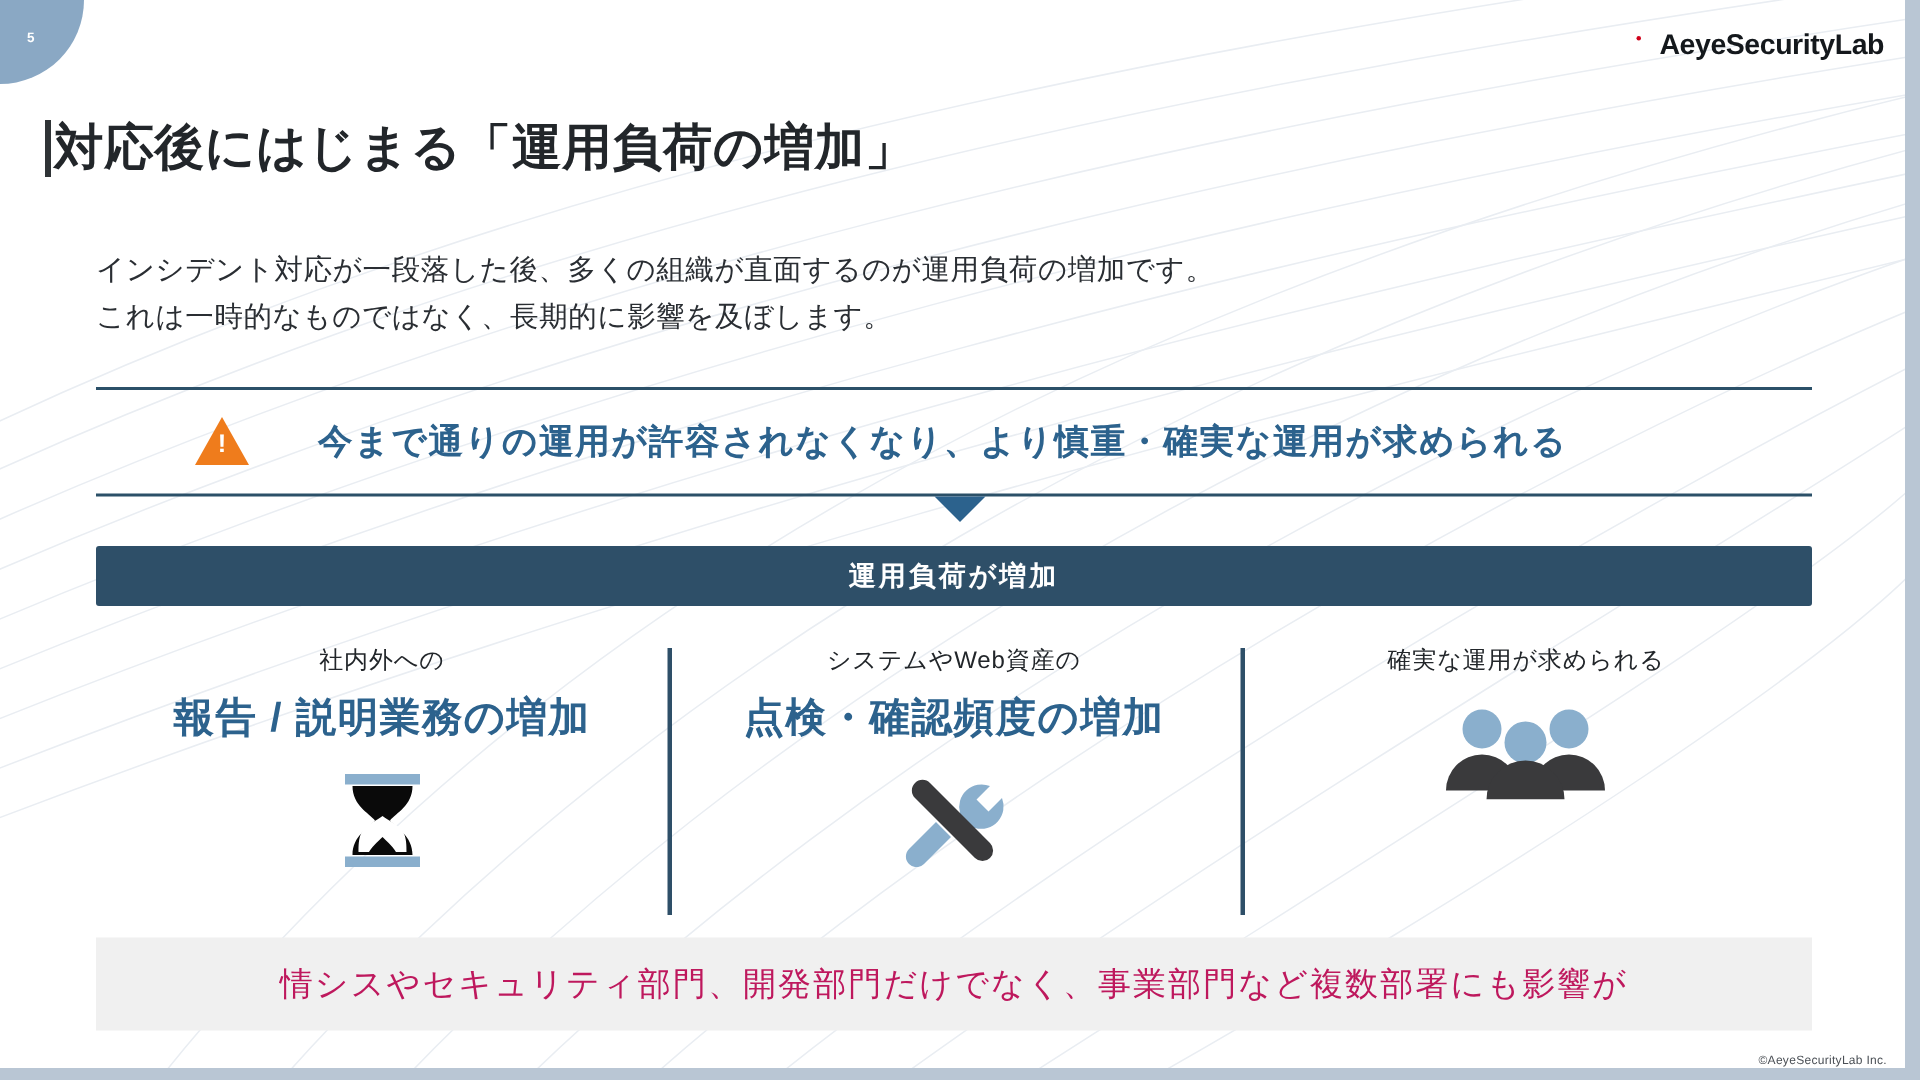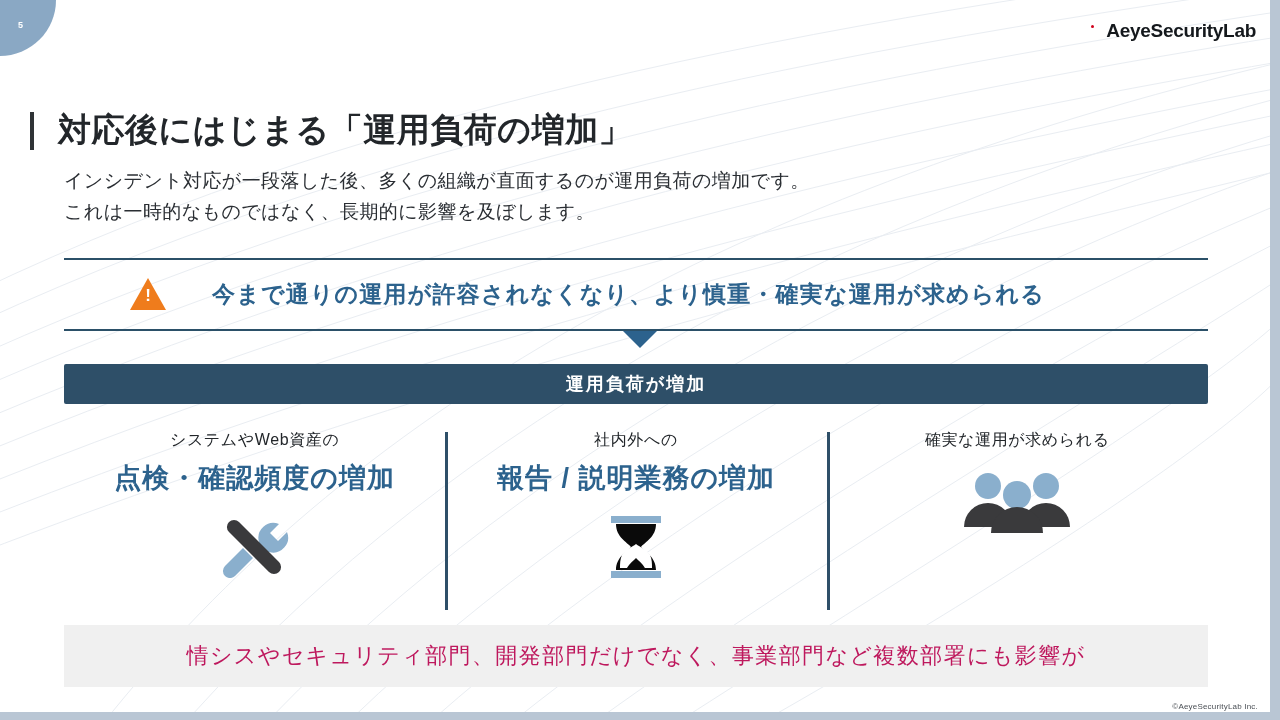--- a/index.html
+++ b/index.html
@@ -61,22 +61,22 @@
   }
   .logo .dot {
     display:inline-block; width:3px; height:3px;
     background:#d0021b; border-radius:50%;
     position:relative; top:-9px; left:-15px;
     margin-right:-3px;
   }
 
   
   .title-row {
-    position:absolute; left:30px; top:108px;
-    display:flex; align-items:center; gap:24px;
+    position:absolute; left:30px; top:76px;
+    display:flex; align-items:center; gap:2px;
     z-index:4;
     text-align:right;
   }
   .title-bar {
     width:4px; height:38px; background:#2f3336;
   }
   .title-text {
     font-size:33px; font-weight:bold; color:#22262a;
     letter-spacing:.5px; white-space:nowrap;
   }
@@ -259,50 +259,50 @@
 
   <div class="down-arrow"></div>
 
   <div class="band">
     <span>運用負荷が増加</span>
   </div>
 
   <div class="cols">
 
     <div class="col">
+      <div class="col-sub">社内外への</div>
+      <div class="col-main">報告 / 説明業務の増加</div>
+      <div class="col-icon">
+        <svg width="58" height="64" viewBox="0 0 58 64">
+          <rect x="4" y="1" width="50" height="7" fill="#8aafcd"></rect>
+          <rect x="4" y="56" width="50" height="7" fill="#8aafcd"></rect>
+          <path d="M9 9 h40 c0 13 -11 18 -15 23 c4 5 15 10 15 23 h-40 c0 -13 11 -18 15 -23 c-4 -5 -15 -10 -15 -23 z" fill="#0a0a0a"></path>
+          <path d="M15 40 c3 -5 10 -8 14 -11 c4 3 11 6 14 11 c2 4 2 9 2 13 h-32 c0 -4 0 -9 2 -13 z" fill="#ffffff"></path>
+          <path d="M29 43 c3 3 8 7 10 12 h-20 c2 -5 7 -9 10 -12 z" fill="#0a0a0a"></path>
+        </svg>
+      </div>
+    </div>
+
+    <div class="col">
       <div class="col-sub">システムやWeb資産の</div>
       <div class="col-main">点検・確認頻度の増加</div>
       <div class="col-icon">
         <svg width="76" height="62" viewBox="0 0 76 62">
           <g fill="#8aafcd">
             <path d="M8 50 L26 32 l10 10 L18 60 a7 7 0 0 1 -10 -10 z"></path>
             <path d="M62 8 a15 15 0 0 0 -20 18 l-6 6 10 10 6 -6 a15 15 0 0 0 18 -20 l-9 9 -8 -8 z"></path>
           </g>
           <g fill="#3a3a3c">
             <path d="M12 6 a7 7 0 0 1 10 0 l34 34 6 6 a7 7 0 0 1 -10 10 l-6 -6 -34 -34 a7 7 0 0 1 0 -10 z"></path>
           </g>
         </svg>
       </div>
     </div>
 
     <div class="col">
-      <div class="col-sub">社内外への</div>
-      <div class="col-main">報告 / 説明業務の増加</div>
-      <div class="col-icon">
-        <svg width="58" height="64" viewBox="0 0 58 64">
-          <rect x="4" y="1" width="50" height="7" fill="#8aafcd"></rect>
-          <rect x="4" y="56" width="50" height="7" fill="#8aafcd"></rect>
-          <path d="M9 9 h40 c0 13 -11 18 -15 23 c4 5 15 10 15 23 h-40 c0 -13 11 -18 15 -23 c-4 -5 -15 -10 -15 -23 z" fill="#0a0a0a"></path>
-          <path d="M15 40 c3 -5 10 -8 14 -11 c4 3 11 6 14 11 c2 4 2 9 2 13 h-32 c0 -4 0 -9 2 -13 z" fill="#ffffff"></path>
-          <path d="M29 43 c3 3 8 7 10 12 h-20 c2 -5 7 -9 10 -12 z" fill="#0a0a0a"></path>
-        </svg>
-      </div>
-    </div>
-
-    <div class="col">
       <div class="col-sub">確実な運用が求められる</div>
       <div class="col-icon">
         <svg width="112" height="62" viewBox="0 0 112 62">
           <circle cx="27" cy="15" r="13" fill="#8aafcd"></circle>
           <path d="M3 56 a24 24 0 0 1 48 0 z" fill="#3a3a3c"></path>
           <circle cx="85" cy="15" r="13" fill="#8aafcd"></circle>
           <path d="M61 56 a24 24 0 0 1 48 0 z" fill="#3a3a3c"></path>
           <circle cx="56" cy="24" r="14" fill="#8aafcd"></circle>
           <path d="M30 62 a26 26 0 0 1 52 0 z" fill="#3a3a3c"></path>
         </svg>

